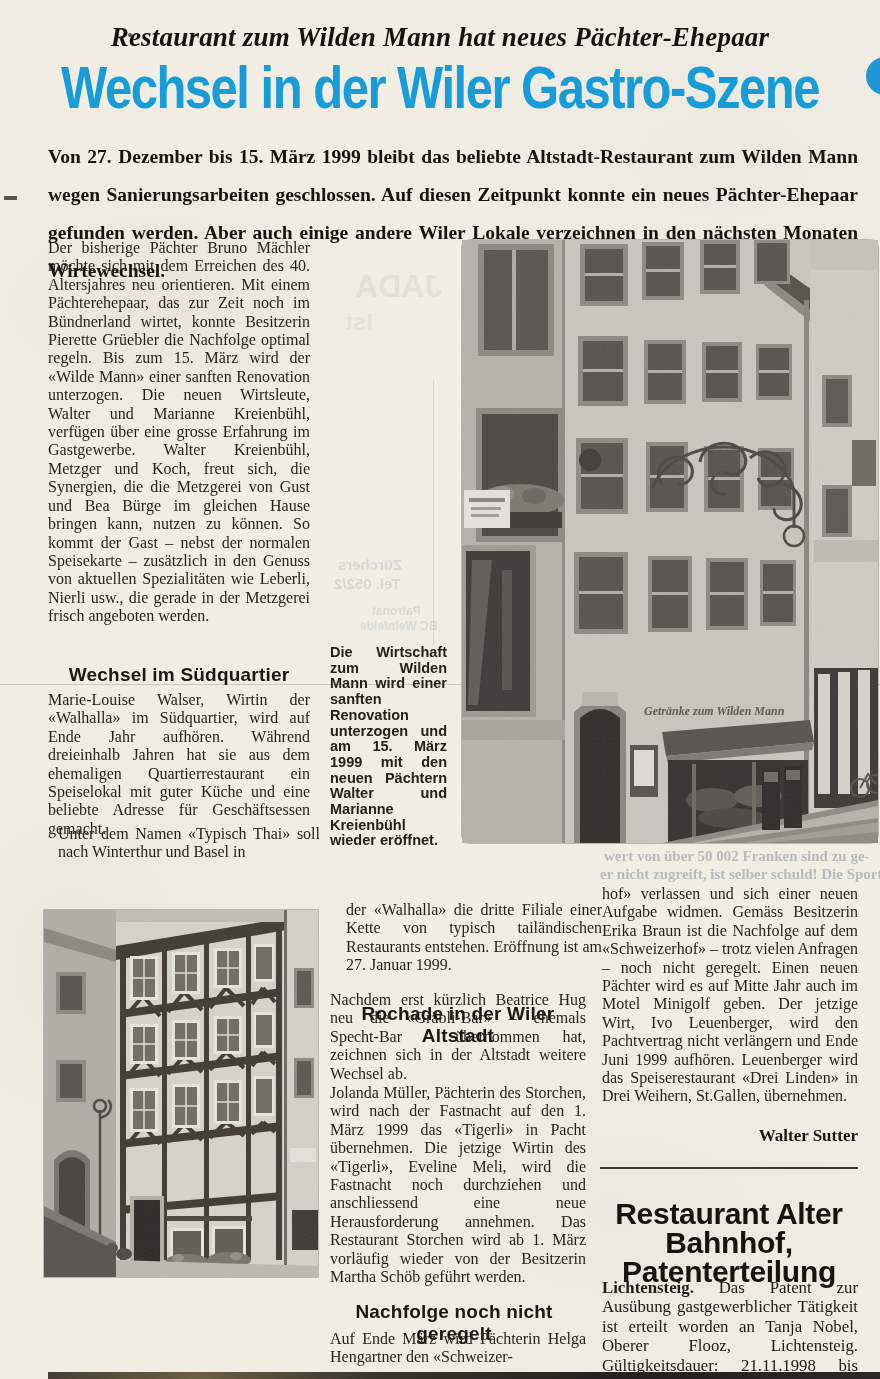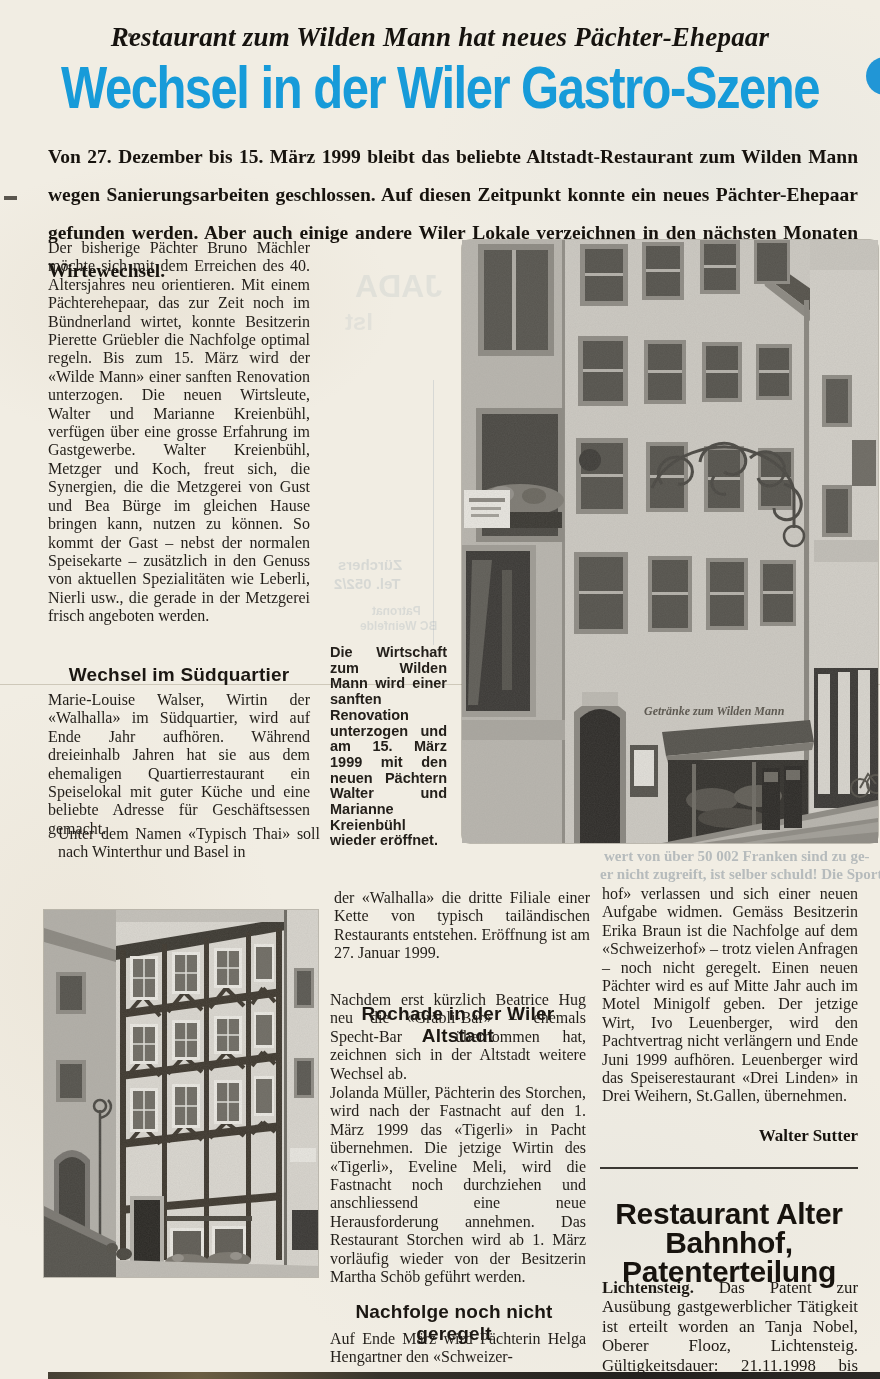--- a/index.html
+++ b/index.html
@@ -235,21 +235,21 @@
         <circle cx="398" cy="548" r="9"></circle>
           <circle cx="414" cy="544" r="9"></circle>
           <path d="M398,548 l8,-14 8,10"></path>
       </g>
       <rect width="416" height="603" filter="url(#grain)" opacity="0.5"></rect>
     </svg>
   </div>
 
   <div class="abs caption" style="left:330px;top:645px;width:117px;font-size:14.5px;line-height:15.7px;">Die Wirtschaft zum Wilden Mann wird einer sanften Renovation unterzogen und am 15. März 1999 mit den neuen Pächtern Walter und Marianne Kreienbühl wieder eröffnet.</div>
 
-  <p class="abs col" style="margin:4px;left:330px;top:885px;width:256px;">der «Walhalla» die dritte Filiale einer Kette von typisch tailändischen Restaurants entstehen. Eröffnung ist am 27. Januar 1999.</p>
+  <p class="abs col" style="margin:16px;left:330px;top:885px;width:256px;">der «Walhalla» die dritte Filiale einer Kette von typisch tailändischen Restaurants entstehen. Eröffnung ist am 27. Januar 1999.</p>
   <div class="abs colhead" style="left:330px;top:963px;width:256px;margin-top:40px;">Rochade in der Wiler Altstadt</div>
   <p class="abs col" style="margin:0;left:330px;top:991px;width:256px;">Nachdem erst kürzlich Beatrice Hug neu die «Gräbli-Bar» – ehemals Specht-Bar – übernommen hat, zeichnen sich in der Altstadt weitere Wechsel ab.</p>
   <p class="abs col" style="margin:0;left:330px;top:1084px;width:256px;">Jolanda Müller, Pächterin des Storchen, wird nach der Fastnacht auf den 1. März 1999 das «Tigerli» in Pacht übernehmen. Die jetzige Wirtin des «Tigerli», Eveline Meli, wird die Fastnacht noch durchziehen und anschliessend eine neue Herausforderung annehmen. Das Restaurant Storchen wird ab 1. März vorläufig wieder von der Besitzerin Martha Schöb geführt werden.</p>
   <div class="abs colhead" style="left:326px;top:1301px;width:256px;">Nachfolge noch nicht geregelt</div>
   <p class="abs col" style="margin:0;left:330px;top:1330px;width:256px;">Auf Ende März wird Pächterin Helga Hengartner den «Schweizer-</p>
 
   <p class="abs col" style="margin:0;left:602px;top:885px;width:256px;">hof» verlassen und sich einer neuen Aufgabe widmen. Gemäss Besitzerin Erika Braun ist die Nachfolge auf dem «Schweizerhof» – trotz vielen Anfragen – noch nicht geregelt. Einen neuen Pächter wird es auf Mitte Jahr auch im Motel Minigolf geben. Der jetzige Wirt, Ivo Leuenberger, wird den Pachtvertrag nicht verlängern und Ende Juni 1999 aufhören. Leuenberger wird das Speiserestaurant «Drei Linden» in Drei Weihern, St.Gallen, übernehmen.</p>
   <div class="abs byline" style="left:602px;top:1126px;width:256px;">Walter Sutter</div>
   <div class="abs rule" style="left:600px;top:1167px;width:258px;"></div>
   <div class="abs notice-title" style="left:596px;top:1199px;width:266px;">

